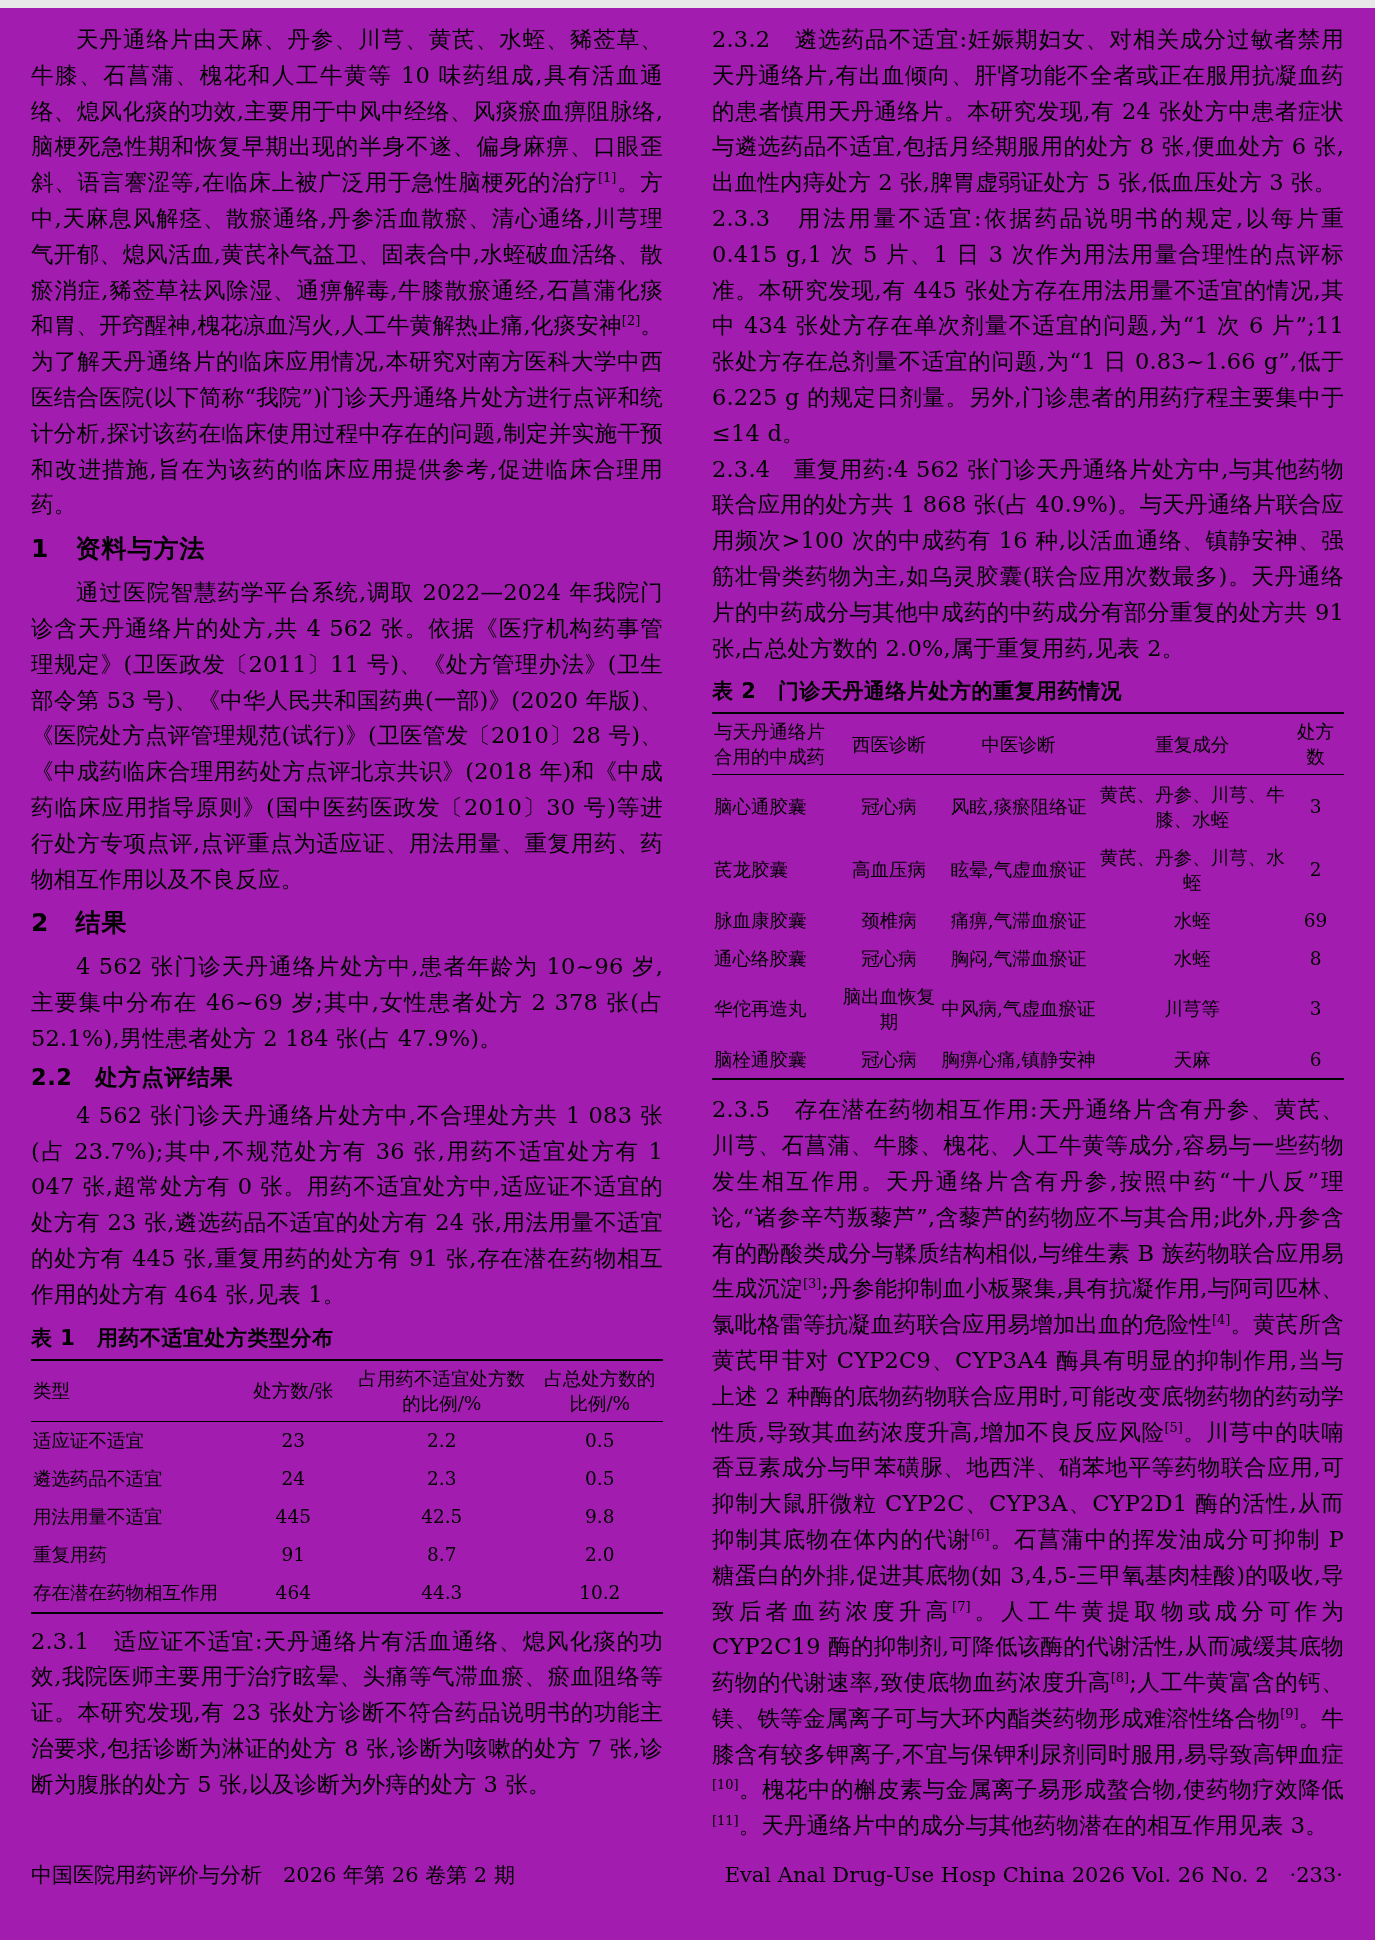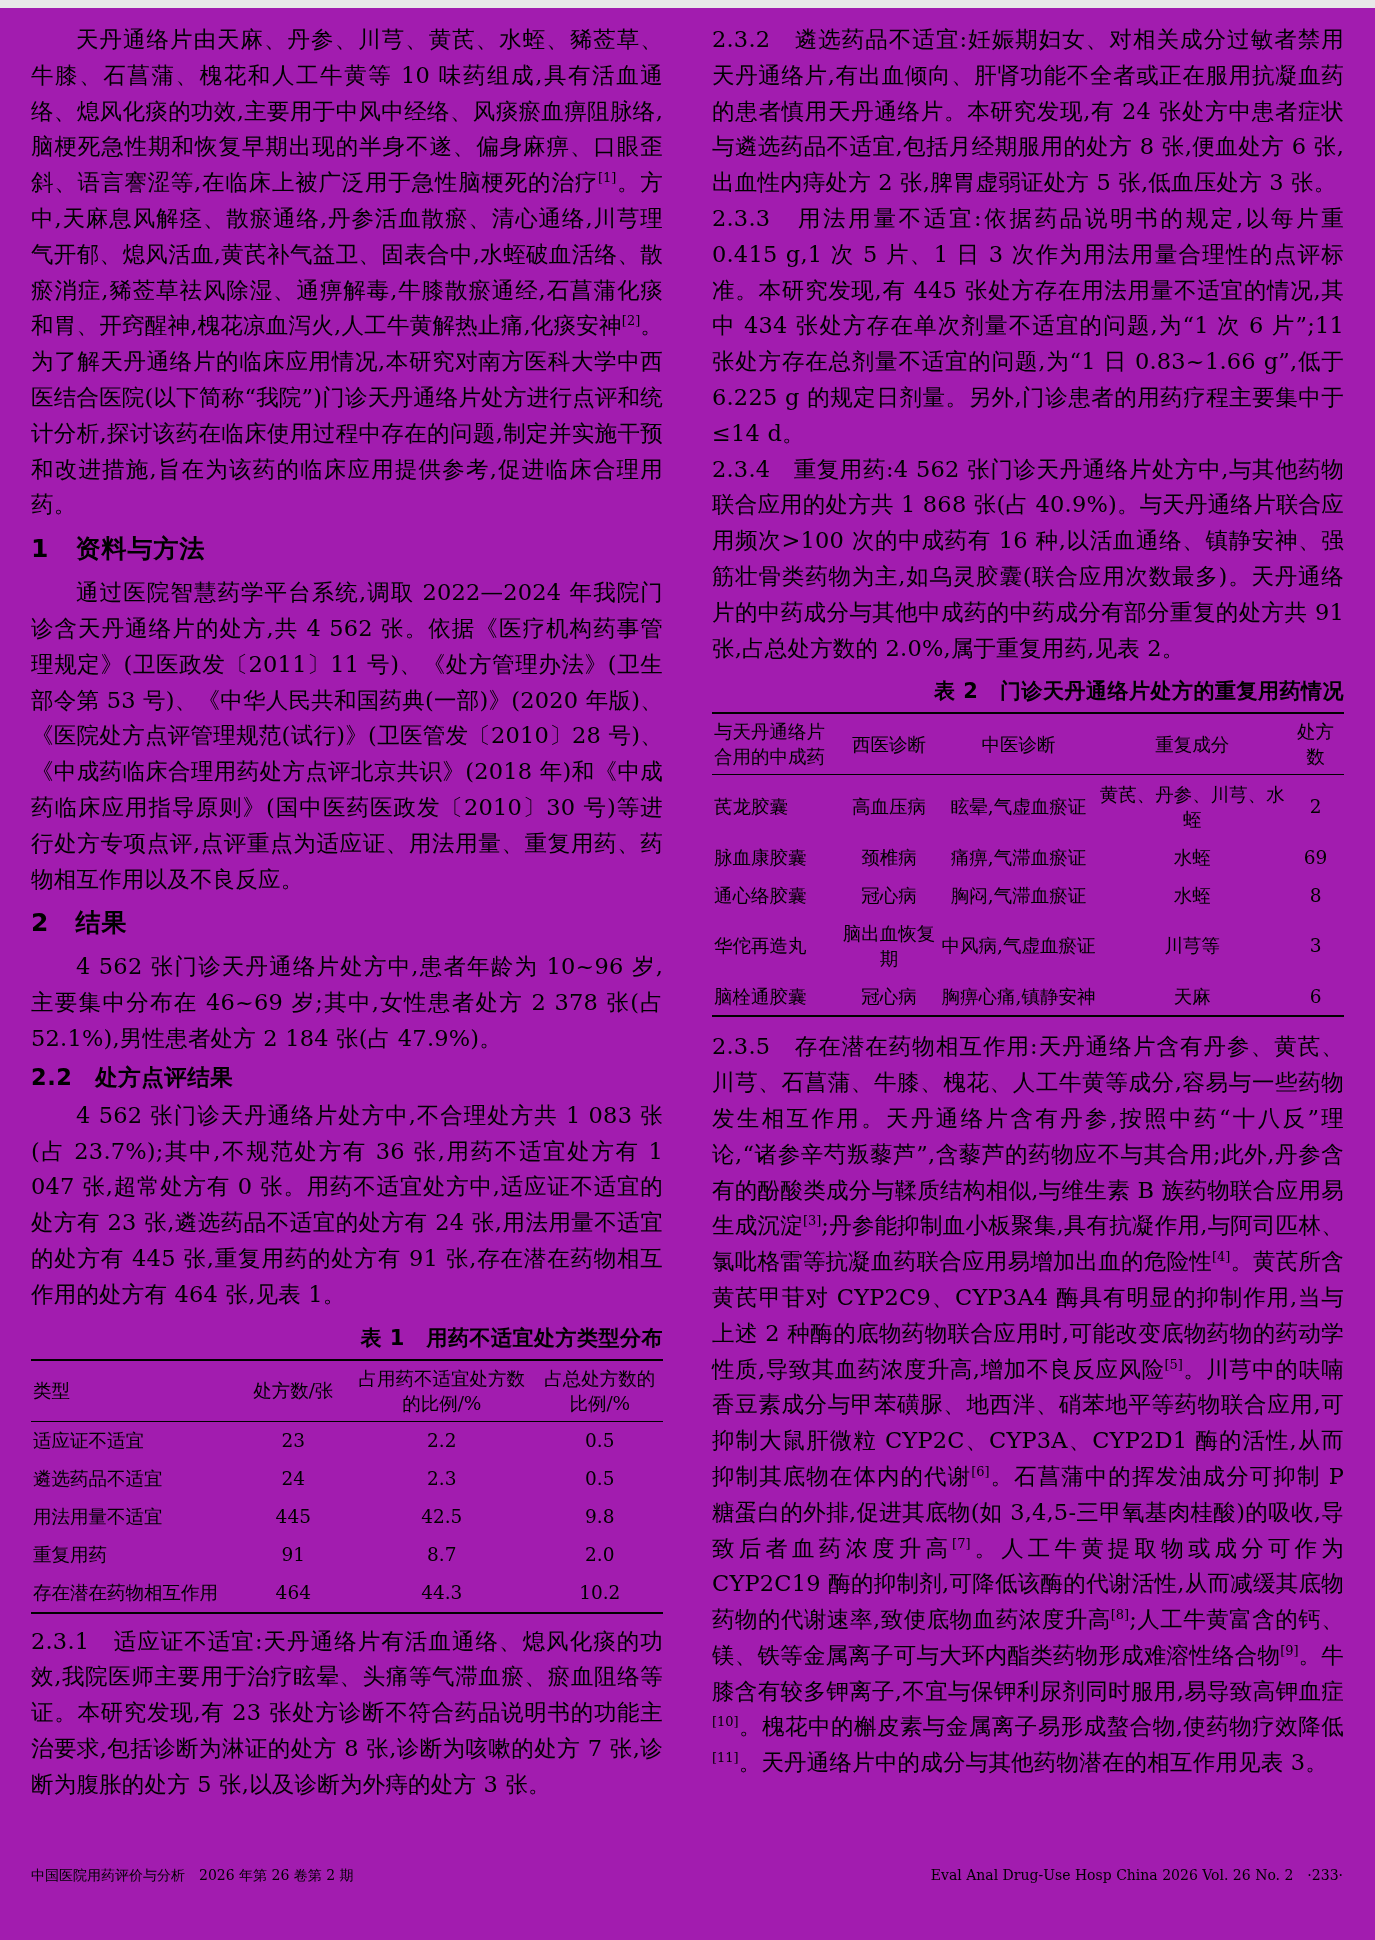--- a/index.html
+++ b/index.html
@@ -30,21 +30,21 @@
     margin:9px 0 9px 0;letter-spacing:1px;
   }
   .h-l2{
     font-family:"DejaVu Sans","Liberation Sans",sans-serif;
     font-weight:bold;font-size:22.5px;line-height:33px;
     margin:4px 0 4px 0;letter-spacing:0.5px;
   }
   .tbl-title{
     font-family:"DejaVu Sans","Liberation Sans",sans-serif;
     font-weight:bold;font-size:21px;line-height:30px;
-    text-align:right;margin:10px 0 6px 0;letter-spacing:0.5px;
+    text-align:left;margin:10px 0 6px 0;letter-spacing:0.5px;
   }
   table.tbl{
     width:100%;
     border-collapse:collapse;
     border-top:2.2px solid #000;
     border-bottom:2.2px solid #000;
     font-size:18.5px;line-height:25px;
     margin-bottom:10px;
     letter-spacing:0;
   }
@@ -57,21 +57,21 @@
   }
   table.tbl th.cell-left{text-align:left;}
   table.tbl td{
     padding:6.5px 2px;
     text-align:center;vertical-align:middle;
   }
   table.tbl td.cell-left{text-align:left;}
   table.tbl tr.total-row td{border-top:1.2px solid #000;}
   .footer{
     position:absolute;top:1852px;
-    font-size:14px;line-height:30px;
+    font-size:21px;line-height:30px;
   }
   .footer-left{left:31px;}
   .footer-right{right:32px;text-align:right;}
 </style>
 </head>
 <body>
 
 <div class="page">
 
   <div class="col col-left">
@@ -157,20 +157,27 @@
           <th class="cell-left">与天丹通络片
 合用的中成药</th>
           <th>西医诊断</th>
           <th>中医诊断</th>
           <th>重复成分</th>
           <th>处方数</th>
         </tr>
       </thead>
       <tbody>
           <tr>
+            <td class="cell-left">脑心通胶囊</td>
+            <td>冠心病</td>
+            <td>风眩,痰瘀阻络证</td>
+            <td>黄芪、丹参、川芎、牛膝、水蛭</td>
+            <td>3</td>
+          </tr>
+          <tr>
             <td class="cell-left">芪龙胶囊</td>
             <td>高血压病</td>
             <td>眩晕,气虚血瘀证</td>
             <td>黄芪、丹参、川芎、水蛭</td>
             <td>2</td>
           </tr>
           <tr>
             <td class="cell-left">脉血康胶囊</td>
             <td>颈椎病</td>
             <td>痛痹,气滞血瘀证</td>

